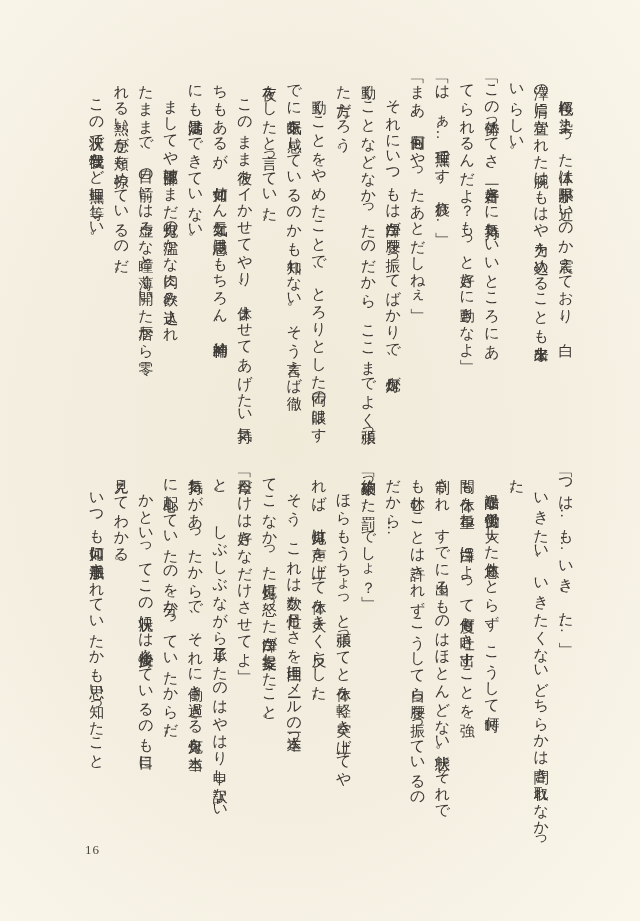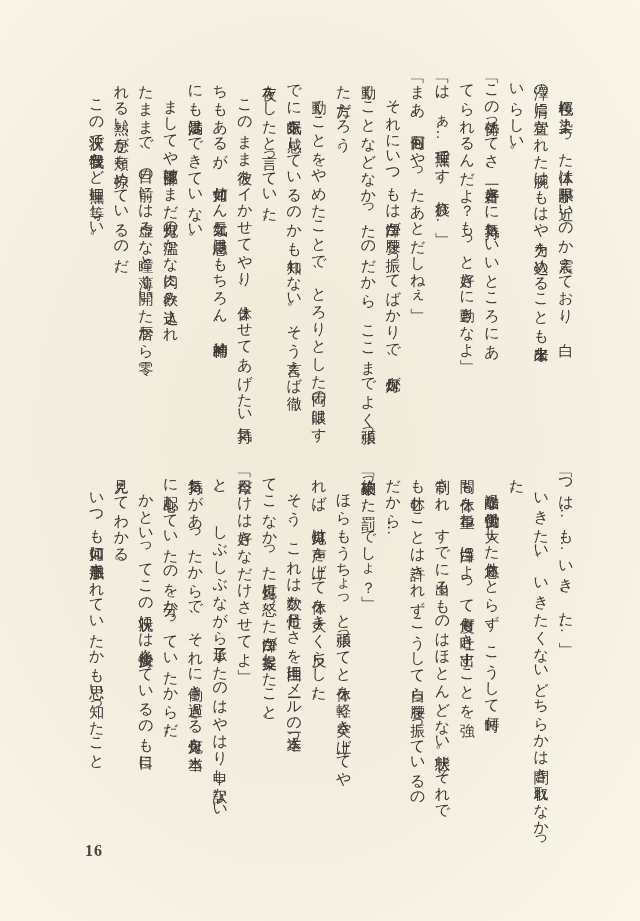--- a/index.html
+++ b/index.html
@@ -43,24 +43,23 @@
   #bottom-block {
     top: 468px;
     right: 62px;
     width: 494px;
     height: 372px;
   }
   .page-number {
     position: absolute;
     left: 85px;
     top: 842px;
-    font-size: 16px;
+    font-size: 13px;
     letter-spacing: 1px;
     color: #4a453e;
-    font-weight: bold;
   }
 </style>
 </head>
 <body>
 
 <div class="page">
   <div id="top-block" class="vtext">
       <div class="line indent">桜色に染まった体は限界が近いのか震えており、白</div>
       <div class="line">澤の肩に置かれた腕はもはや力を込めることも出来な</div>
       <div class="line">いらしい。</div>

